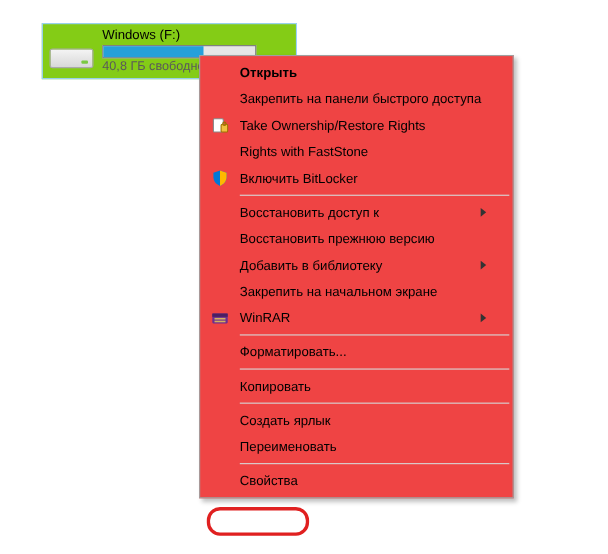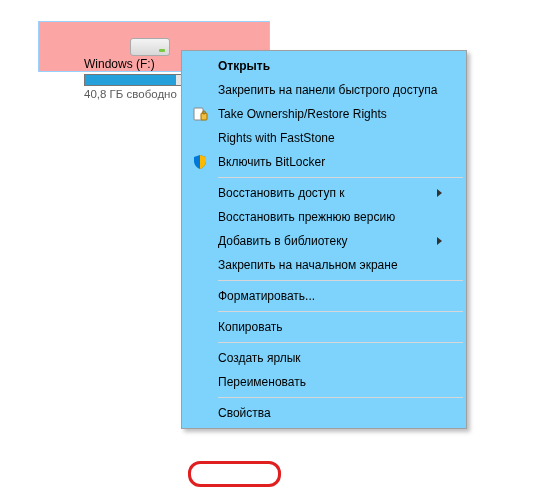--- a/index.html
+++ b/index.html
@@ -13,26 +13,25 @@
     color: #000;
     position: relative;
     overflow: hidden;
   }
   .drive {
     position: absolute;
     left: 38px;
     top: 21px;
     width: 232px;
     height: 51px;
-    background: #fca5a5;
+    background: #84cc16;
     border: 1px solid #99d1ff;
     display: flex;
     align-items: center;
     padding: 4px 6px;
-    flex-direction: column;
   }
   .drive-icon {
     width: 40px;
     height: 30px;
     position: relative;
     margin-right: 8px;
     flex-shrink: 0;
   }
   .drive-icon .disk {
     position: absolute;
@@ -61,21 +60,21 @@
     width: 66%;
     background: #26a0da;
   }
   .drive-free { color: #5a5a5a; font-size: 11.5px; }
 
   .menu {
     position: absolute;
     left: 181px;
     top: 50px;
     width: 286px;
-    background: #7dd3fc;
+    background: #ef4444;
     border: 1px solid #a0a0a0;
     box-shadow: 3px 3px 4px rgba(0,0,0,0.25);
     padding: 3px 2px;
   }
   .menu-item {
     display: flex;
     align-items: center;
     height: 24px;
     padding: 0 22px 0 34px;
     position: relative;
@@ -167,20 +166,32 @@
     <div class="menu-item">
       <span class="label">Восстановить прежнюю версию</span>
     </div>
     <div class="menu-item">
       <span class="label">Добавить в библиотеку</span>
       <span class="submenu-arrow"></span>
     </div>
     <div class="menu-item">
       <span class="label">Закрепить на начальном экране</span>
     </div>
+    <div class="menu-item">
+      <span class="mi-icon">
+        <svg width="16" height="16" viewBox="0 0 16 16">
+          <rect x="1" y="4" width="14" height="9" rx="1" fill="#6b2e8f"></rect>
+          <rect x="1" y="4" width="14" height="3" fill="#4a1f63"></rect>
+          <rect x="3" y="8" width="10" height="1.5" fill="#d4b15f"></rect>
+          <rect x="3" y="10.5" width="10" height="1.5" fill="#d4b15f"></rect>
+        </svg>
+      </span>
+      <span class="label">WinRAR</span>
+      <span class="submenu-arrow"></span>
+    </div>
     <div class="menu-sep"></div>
     <div class="menu-item">
       <span class="label">Форматировать...</span>
     </div>
     <div class="menu-sep"></div>
     <div class="menu-item">
       <span class="label">Копировать</span>
     </div>
     <div class="menu-sep"></div>
     <div class="menu-item">

